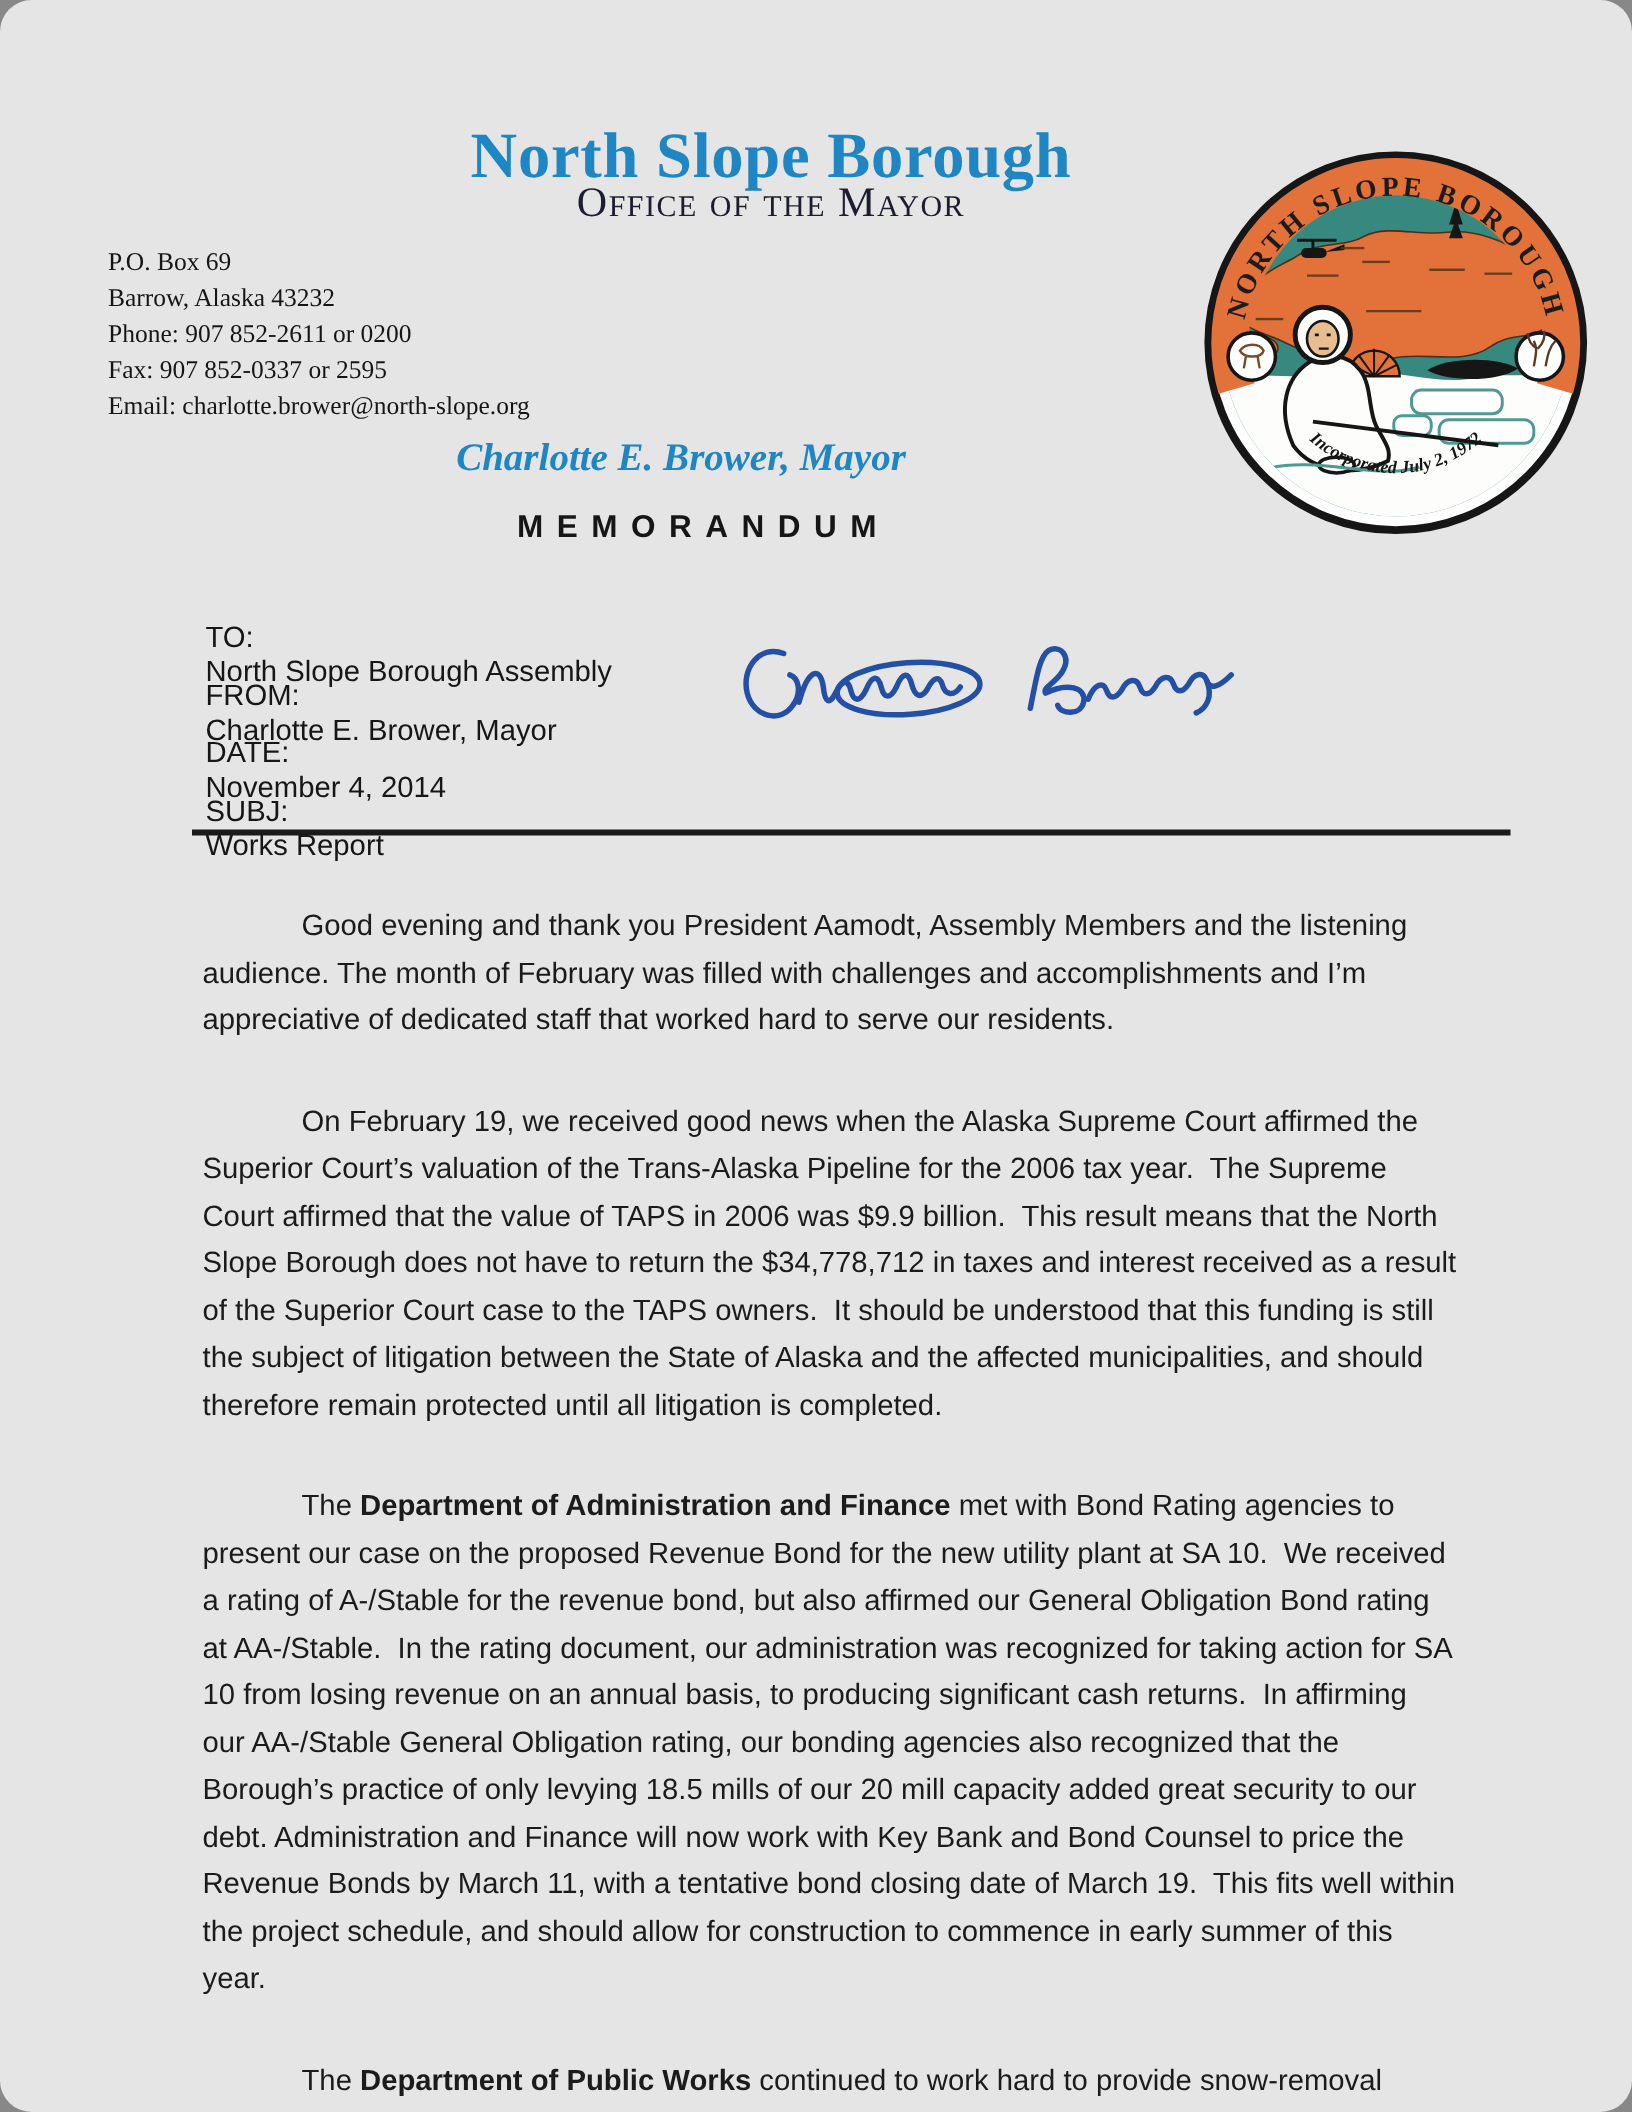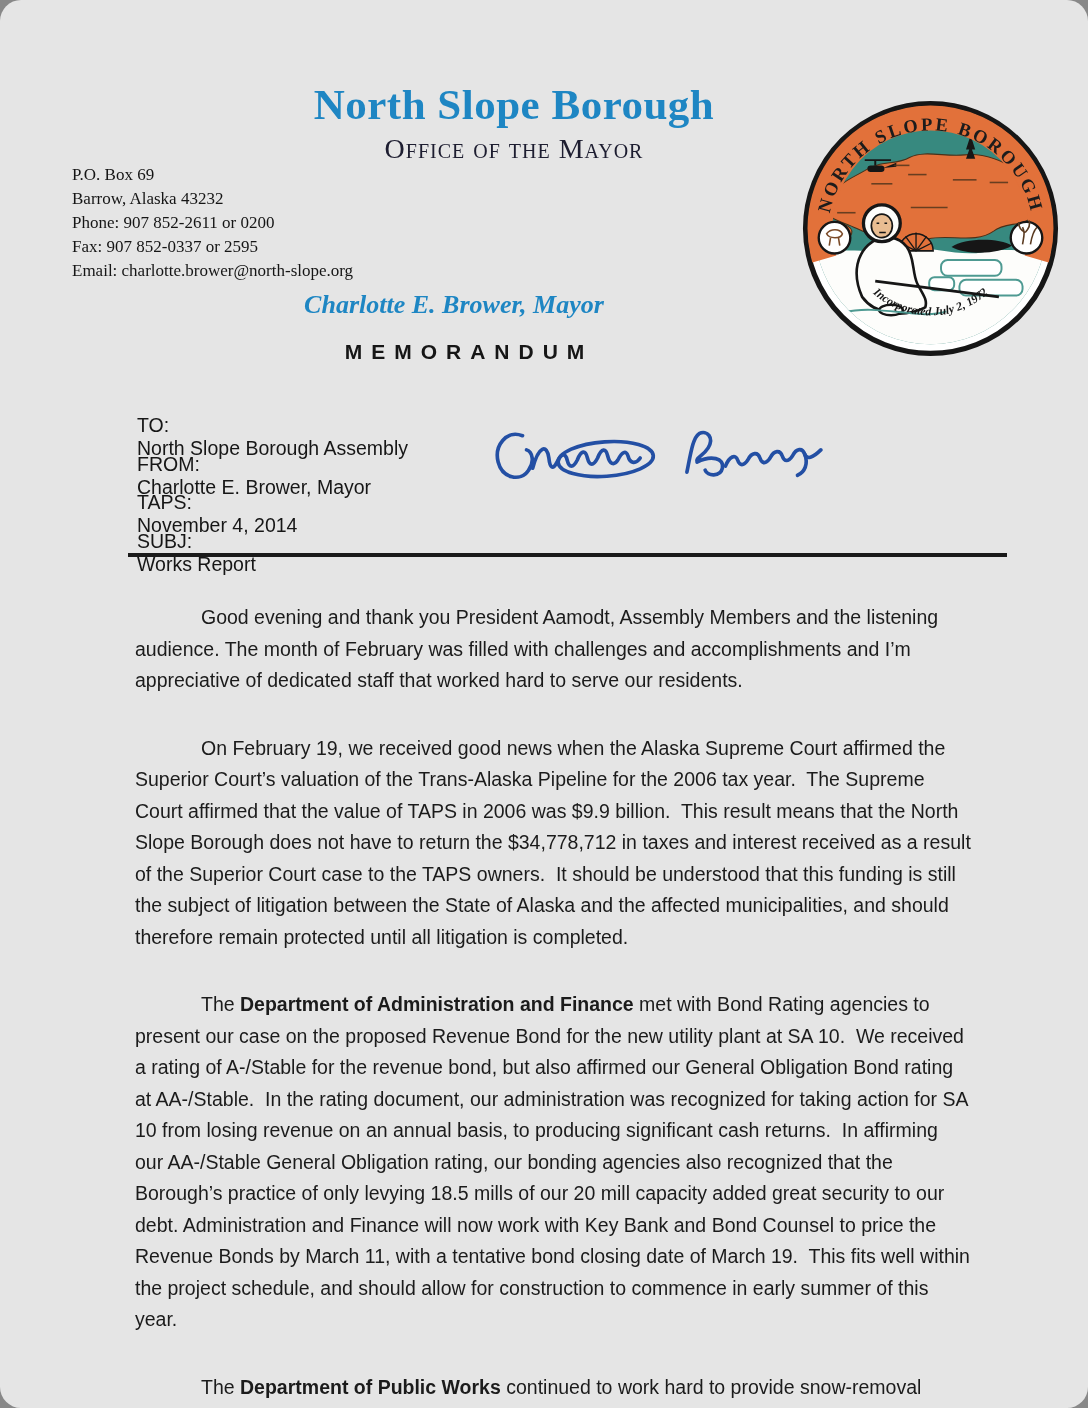--- a/index.html
+++ b/index.html
@@ -8,21 +8,21 @@
     position:relative; width:1088px; height:1408px; margin:0 auto;
     background:#e5e5e5; overflow:hidden; color:#1c1c1c;border-radius:21px;
   }
   
   .lh-title {
     position:absolute; top:80px; left:0; right:60px; text-align:center;
     font-family:"Liberation Serif", serif; font-weight:bold; font-size:43px;
     color:#1E86C3; letter-spacing:0.5px;
   }
   .lh-subtitle {
-    position:absolute; top:133px; left:0; right:60px; text-align:center;
+    position:absolute; top:120px; left:0; right:60px; text-align:center;
     font-family:"Liberation Serif", serif; font-variant:small-caps;
     font-size:28px; color:#1d1d30; letter-spacing:1px;
   }
   .contact { position:absolute; top:163px; left:72px;
     font-family:"Liberation Serif", serif; font-size:17px; line-height:24px; color:#151515;}
   .mayor-line {
     position:absolute; top:290px; left:0; right:180px; text-align:center;
     font-family:"Liberation Serif", serif; font-weight:bold; font-style:italic;
     font-size:26px; color:#1E86C3;
   }
@@ -157,21 +157,21 @@
   <div class="fields">
     <div class="field-row">
       <span class="field-label">TO:</span>
       <span class="field-value">North Slope Borough Assembly</span>
     </div>
     <div class="field-row">
       <span class="field-label">FROM:</span>
       <span class="field-value">Charlotte E. Brower, Mayor</span>
     </div>
     <div class="field-row">
-      <span class="field-label">TAPS:</span>
+      <span class="field-label">DATE:</span>
       <span class="field-value">November 4, 2014</span>
     </div>
     <div class="field-row">
       <span class="field-label">SUBJ:</span>
       <span class="field-value">Works Report</span>
     </div>
   </div>
 
   <svg class="signature" viewBox="0 0 340 72">
     <g fill="none" stroke="#234FA4" stroke-width="3.6" stroke-linecap="round" stroke-linejoin="round">

